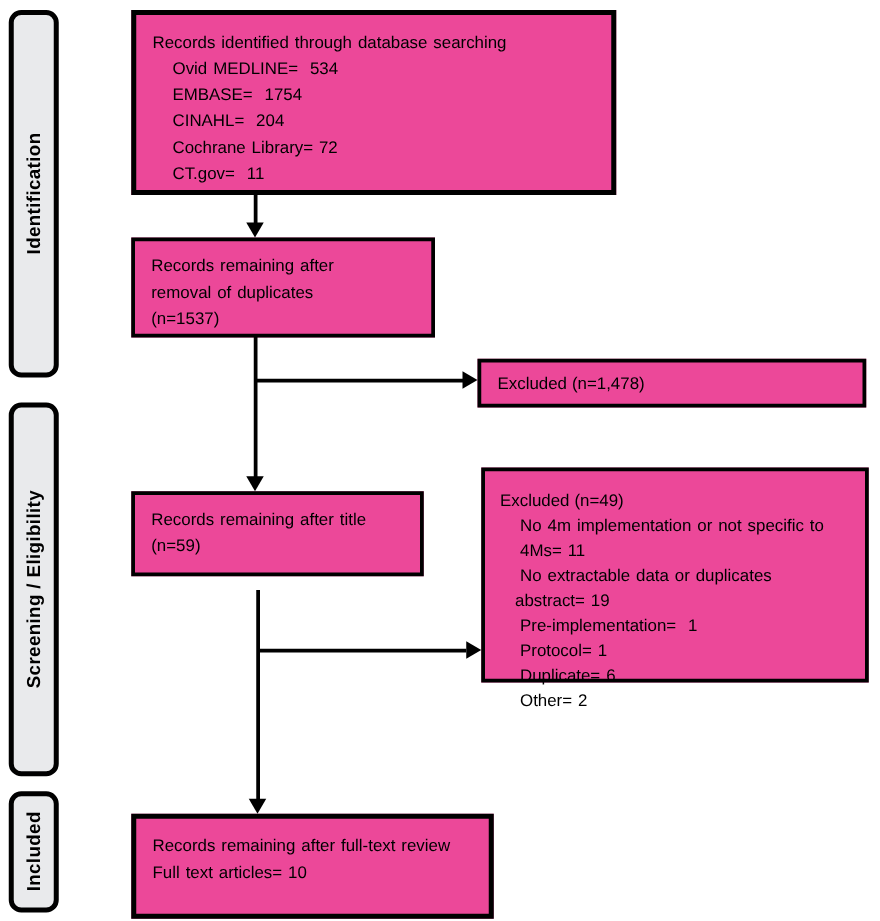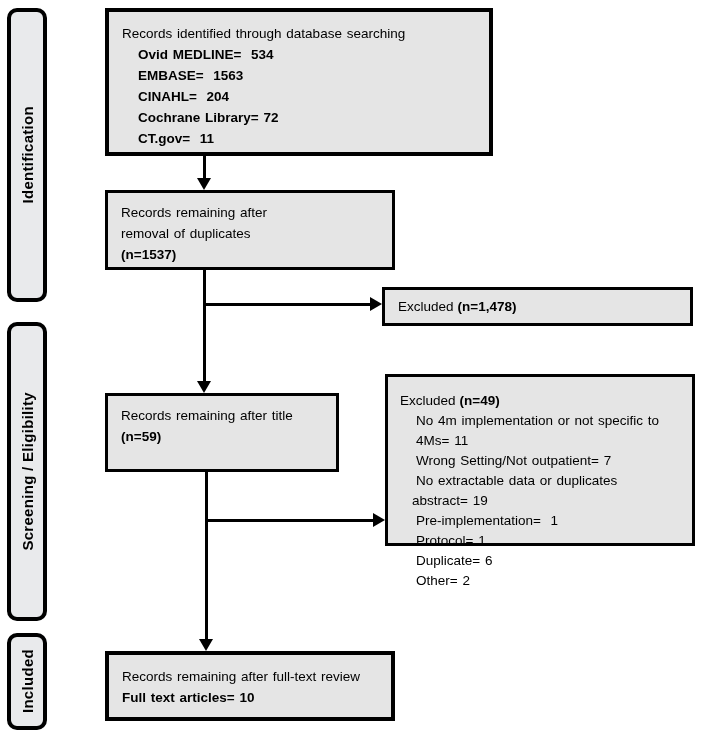--- a/index.html
+++ b/index.html
@@ -34,38 +34,38 @@
     letter-spacing: 0.3px;
     white-space: nowrap;
   }
   #stage-identification { top: 8px;   height: 294px; }
   #stage-screening      { top: 322px; height: 299px; }
   #stage-included       { top: 633px; height: 97px;  }
 
   
   .node {
     position: absolute;
-    background: #e5e5e5;
+    background: #ec4899;
     border: 3px solid #000000;
     box-sizing: border-box;
     font-size: 13.5px;
     line-height: 21px;
     word-spacing: 1px;
   }
   .line { white-space: pre; }
-  .bold { font-weight: bold; }
+  .bold { font-weight: normal; }
   .indent { padding-left: 16px; }
   .count { margin-left: 4px; }
 
   #node-identified { left: 105px; top: 8px;   width: 388px; height: 148px; border-width: 4px; padding: 11px 8px 0 13px; }
-  #node-dedup      { left: 105px; top: 190px; width: 290px; height: 80px;  padding: 9px 8px 0 13px; }
+  #node-dedup      { left: 105px; top: 190px; width: 243px; height: 80px;  padding: 9px 8px 0 13px; }
   #node-excluded1  { left: 382px; top: 287px; width: 311px; height: 39px;  display: flex; align-items: center; padding: 0 0 0 13px; text-align: right; }
-  #node-screened   { left: 105px; top: 393px; width: 234px; height: 79px;  padding: 9px 8px 0 13px; }
+  #node-screened   { left: 105px; top: 393px; width: 234px; height: 68px;  padding: 9px 8px 0 13px; }
   #node-excluded2  { left: 385px; top: 374px; width: 310px; height: 172px; padding: 14px 6px 0 12px; line-height: 20px; }
-  #node-fulltext   { left: 105px; top: 651px; width: 290px; height: 70px;  border-width: 4px; padding: 11px 4px 4px 13px; }
+  #node-fulltext   { left: 105px; top: 651px; width: 290px; height: 84px;  border-width: 4px; padding: 11px 4px 4px 13px; }
 
   
   .vline { position: absolute; width: 3px; background: #000000; }
   .hline { position: absolute; height: 3px; background: #000000; }
   .arrow-down {
     position: absolute; width: 0; height: 0;
     border-left: 7px solid transparent;
     border-right: 7px solid transparent;
     border-top: 12px solid #000000;
   }
@@ -98,21 +98,21 @@
     <span class="stage-label">Screening / Eligibility</span>
   </div>
   <div class="stage" id="stage-included">
     <span class="stage-label">Included</span>
   </div>
 
   <div class="node" id="node-identified">
     <div class="line">Records identified through database searching</div>
     <div class="bold indent">
       <div class="line">Ovid MEDLINE=  534</div>
-      <div class="line">EMBASE=  1563</div>
+      <div class="line">EMBASE=  1754</div>
       <div class="line">CINAHL=  204</div>
       <div class="line">Cochrane Library= 72</div>
       <div class="line">CT.gov=  11</div>
     </div>
   </div>
 
   <div class="node" id="node-dedup">
     <div class="line">Records remaining after</div>
     <div class="line">removal of duplicates</div>
     <div class="line bold">(n=1537)</div>
@@ -124,21 +124,20 @@
 
   <div class="node" id="node-screened">
     <div class="line">Records remaining after title</div>
     <div class="line bold">(n=59)</div>
   </div>
 
   <div class="node" id="node-excluded2">
     <div class="line"><span>Excluded</span><span class="bold count">(n=49)</span></div>
     <div class="line indent">No 4m implementation or not specific to</div>
     <div class="line indent">4Ms= 11</div>
-    <div class="line indent">Wrong Setting/Not outpatient= 7</div>
     <div class="line indent">No extractable data or duplicates</div>
     <div class="line" style="padding-left:12px">abstract= 19</div>
     <div class="line indent">Pre-implementation=  1</div>
     <div class="line indent">Protocol= 1</div>
     <div class="line indent">Duplicate= 6</div>
     <div class="line indent">Other= 2</div>
   </div>
 
   <div class="node" id="node-fulltext">
     <div class="line">Records remaining after full-text review</div>

